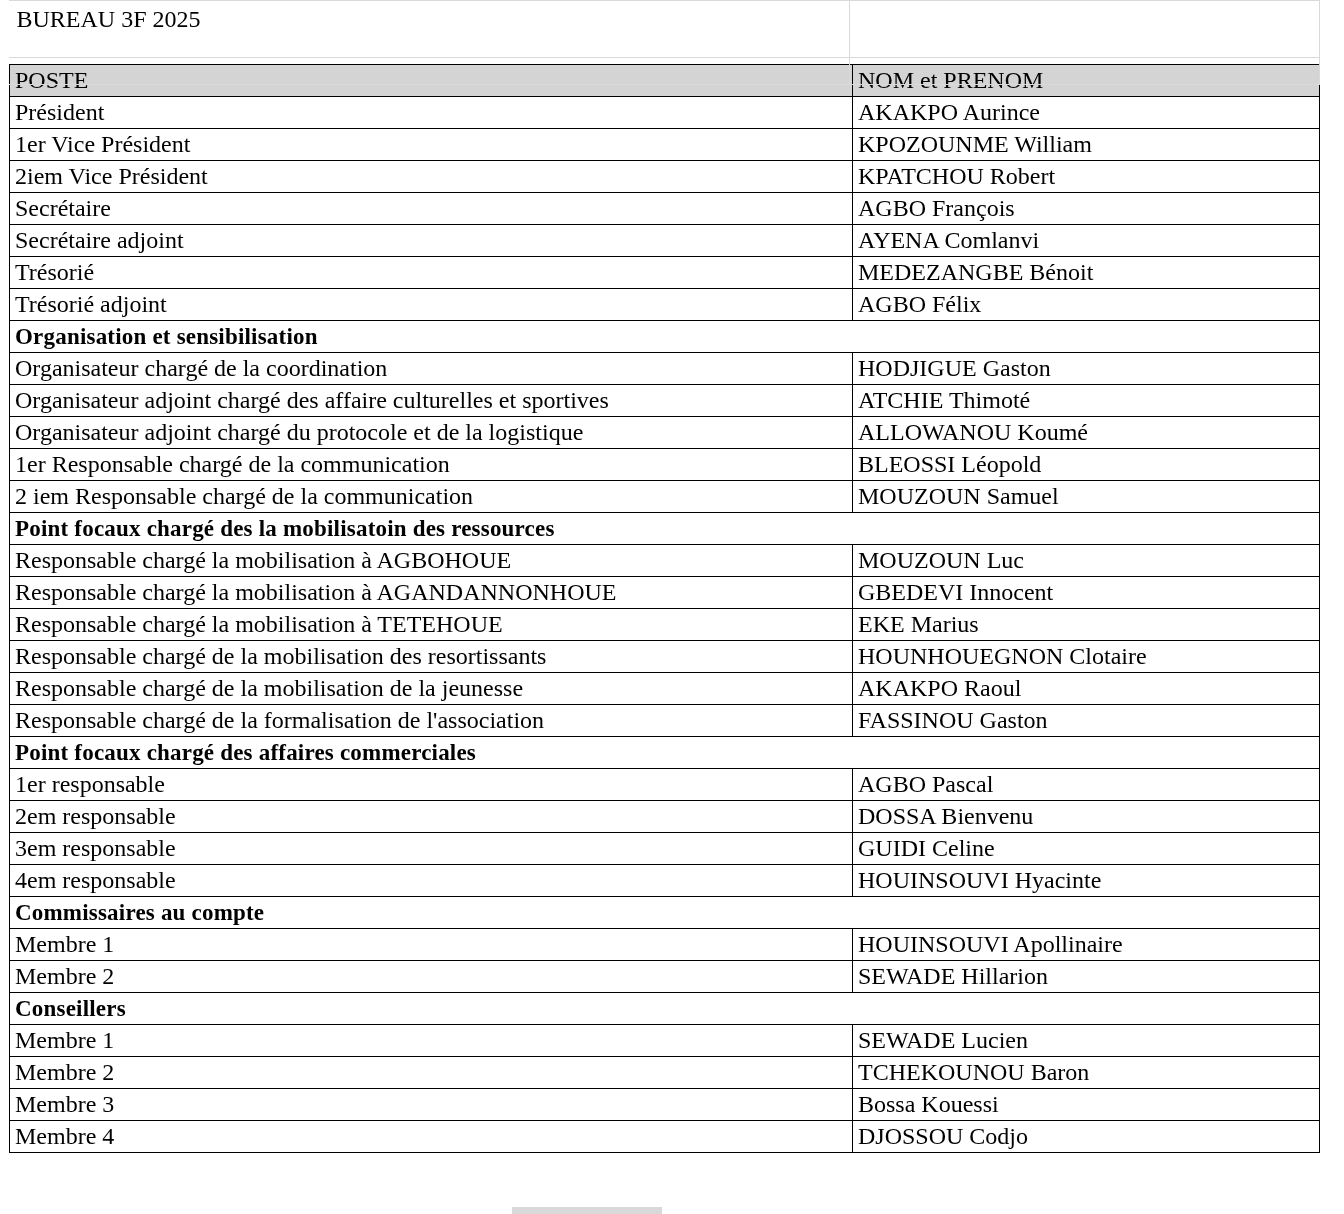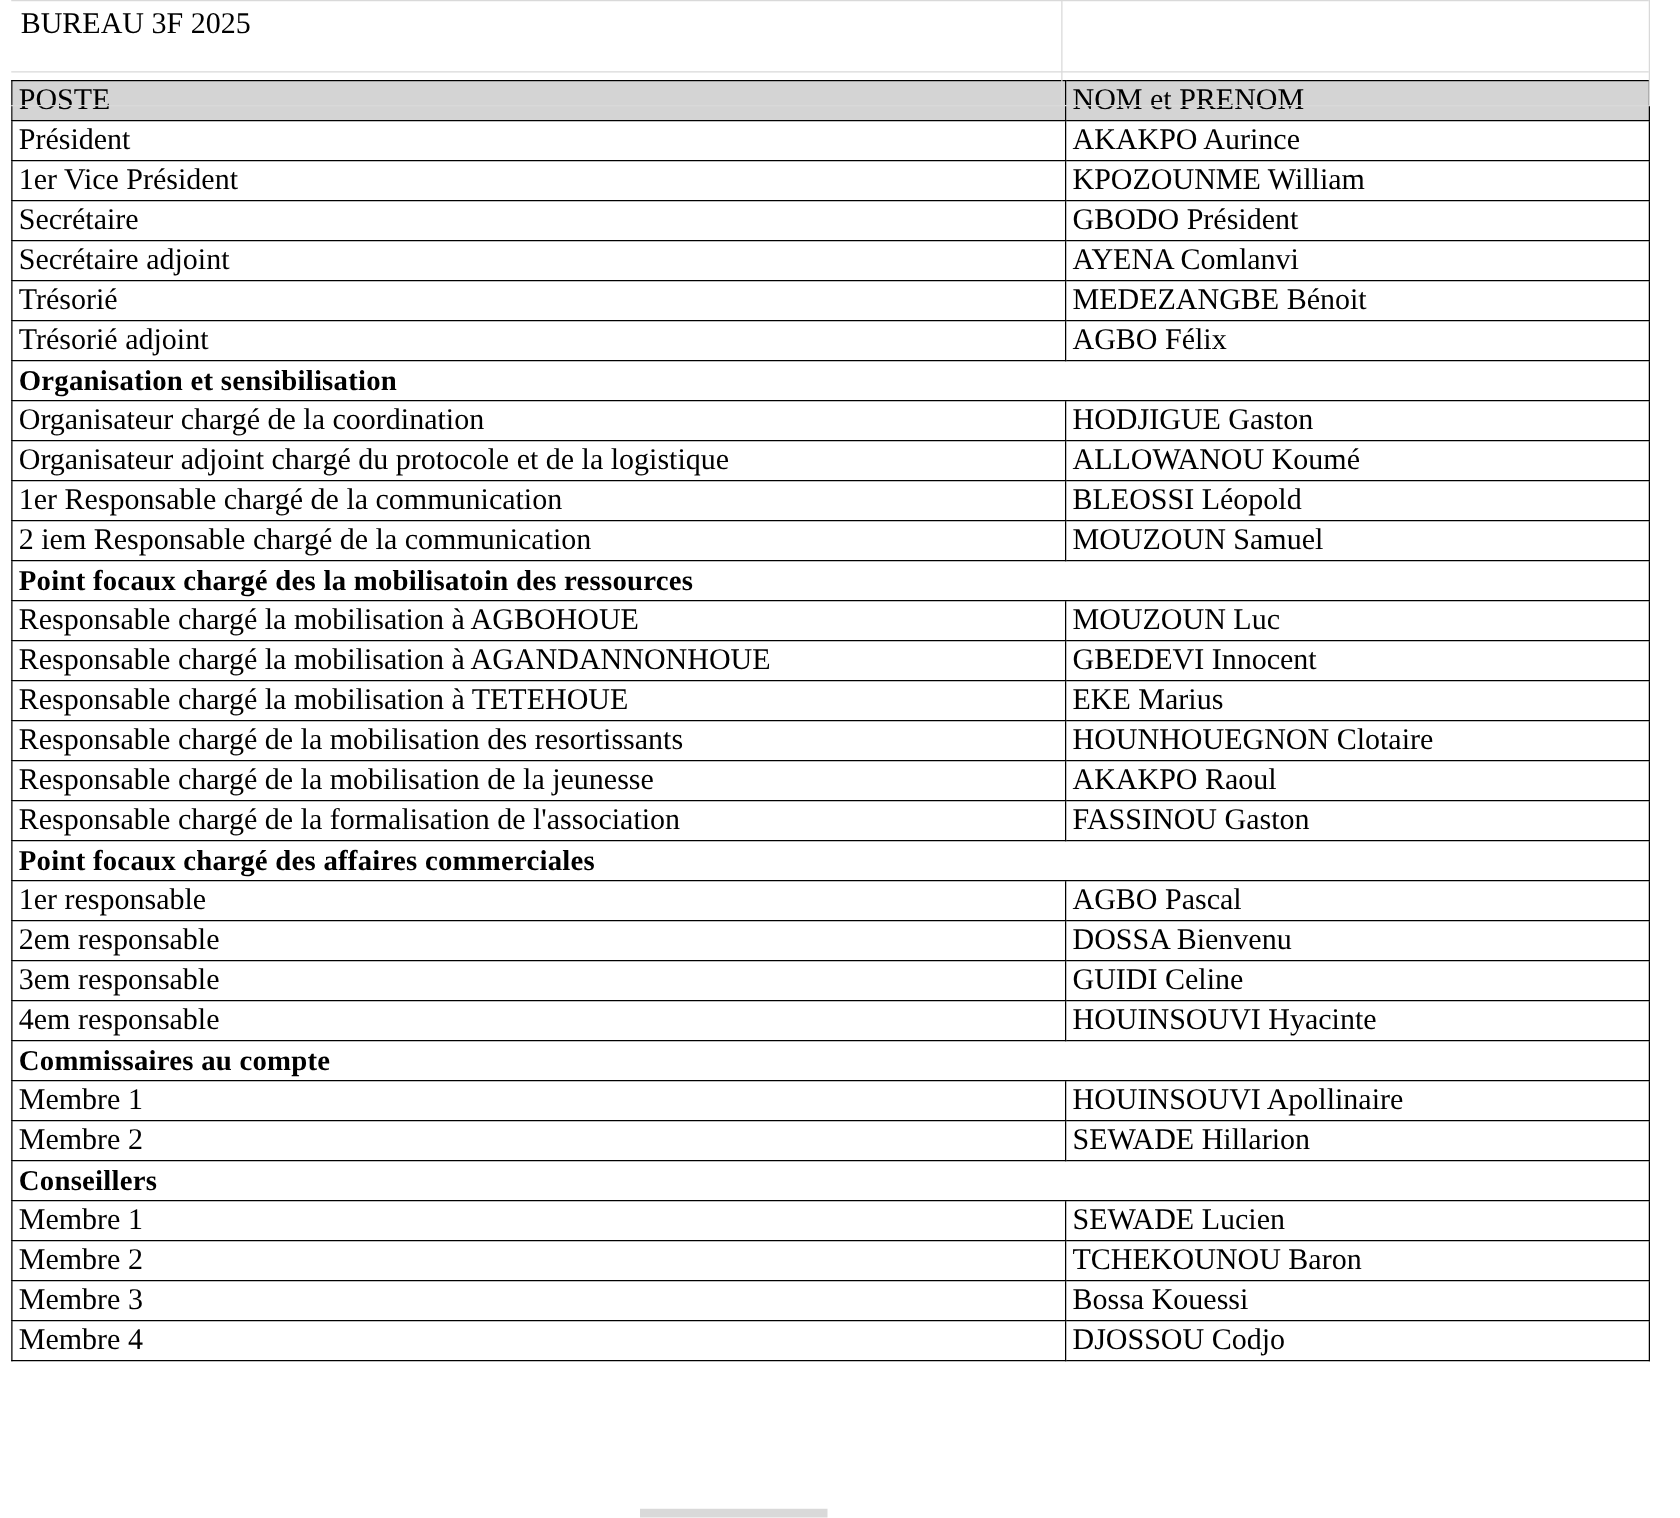--- a/index.html
+++ b/index.html
@@ -117,22 +117,26 @@
     <tbody id="rows-body">
         <tr>
           <td>Président</td>
           <td>AKAKPO Aurince</td>
         </tr>
         <tr>
           <td>1er Vice Président</td>
           <td>KPOZOUNME William</td>
         </tr>
         <tr>
+          <td>2iem Vice Président</td>
+          <td>KPATCHOU Robert</td>
+        </tr>
+        <tr>
           <td>Secrétaire</td>
-          <td>GBODO Président</td>
+          <td>AGBO François</td>
         </tr>
         <tr>
           <td>Secrétaire adjoint</td>
           <td>AYENA Comlanvi</td>
         </tr>
         <tr>
           <td>Trésorié</td>
           <td>MEDEZANGBE Bénoit</td>
         </tr>
         <tr>
@@ -140,20 +144,24 @@
           <td>AGBO Félix</td>
         </tr>
         <tr class="section-row">
           <td colspan="2">Organisation et sensibilisation</td>
         </tr>
         <tr>
           <td>Organisateur chargé de la coordination</td>
           <td>HODJIGUE Gaston</td>
         </tr>
         <tr>
+          <td>Organisateur adjoint chargé des affaire culturelles et sportives</td>
+          <td>ATCHIE Thimoté</td>
+        </tr>
+        <tr>
           <td>Organisateur adjoint chargé du protocole et de la logistique</td>
           <td>ALLOWANOU Koumé</td>
         </tr>
         <tr>
           <td>1er Responsable chargé de la communication</td>
           <td>BLEOSSI Léopold</td>
         </tr>
         <tr>
           <td>2 iem Responsable chargé de la communication</td>
           <td>MOUZOUN Samuel</td>

